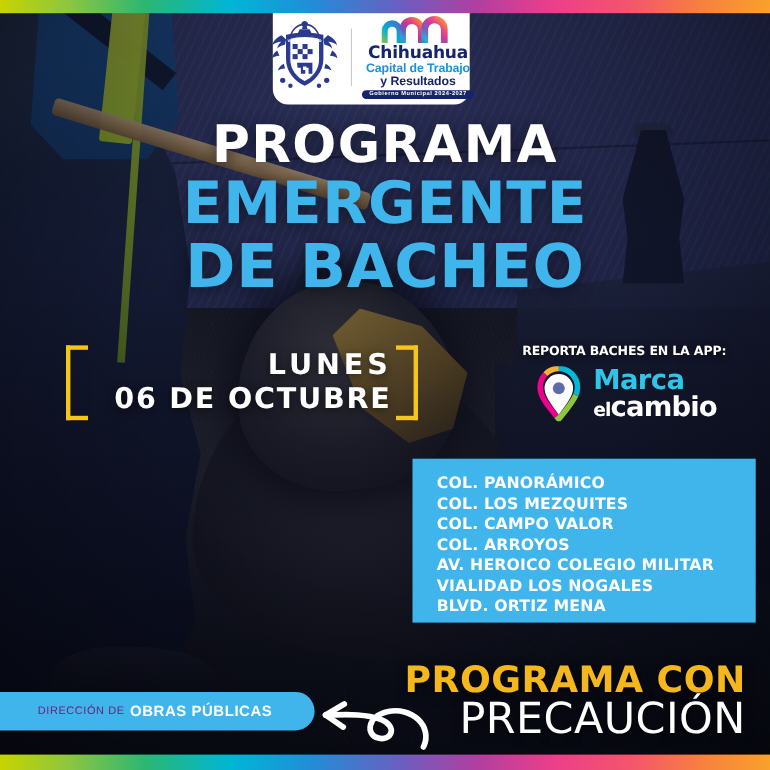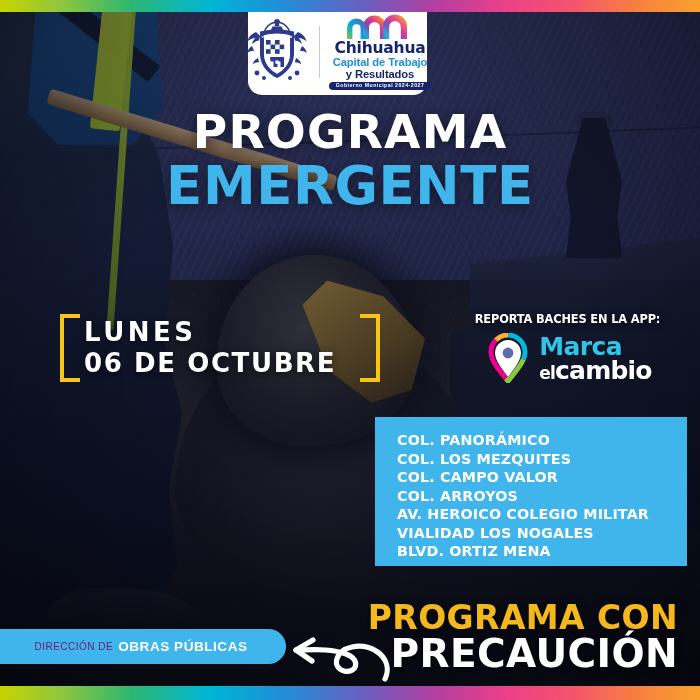--- a/index.html
+++ b/index.html
@@ -222,21 +222,21 @@
   }
 
   
   .date-wrap{
     position:absolute;left:60px;top:308px;width:320px;height:80px;z-index:30;
     display:flex;align-items:center;justify-content:center;
   }
   .brk{width:20px;height:68px;flex:0 0 auto;}
   .brk.l{border-left:4px solid #f5c518;border-top:4px solid #f5c518;border-bottom:4px solid #f5c518;}
   .brk.r{border-right:4px solid #f5c518;border-top:4px solid #f5c518;border-bottom:4px solid #f5c518;}
-  .date-text{flex:1;text-align:left;padding:0 4px;}
+  .date-text{flex:1;text-align:right;padding:0 4px;}
   .d-day{
     font-size:26px;font-weight:bold;color:#fff;letter-spacing:3.5px;line-height:1.18;
     text-shadow:0 2px 9px rgba(0,0,0,.6);font-family:"DejaVu Sans",sans-serif;
   }
   .d-date{
     font-size:26px;font-weight:bold;color:#fff;letter-spacing:1.6px;line-height:1.18;
     text-shadow:0 2px 9px rgba(0,0,0,.6);font-family:"DejaVu Sans",sans-serif;
   }
 
   
@@ -273,21 +273,21 @@
   .pill .p1{font-size:10px;color:#701a75;letter-spacing:.5px;font-family:Liberation Sans, sans-serif;}
   .pill .p2{font-size:13.6px;color:#ffffff;font-weight:bold;letter-spacing:.5px;margin-left:5px;font-family:Liberation Sans, sans-serif;}
   .arrow{position:absolute;left:282px;bottom:14px;width:110px;height:70px;z-index:31;}
 
   .conduce{position:absolute;right:22px;bottom:26px;text-align:right;z-index:32;}
   .c1{
     font-size:33px;font-weight:bold;color:#f5b81c;letter-spacing:.4px;line-height:1.02;
     text-shadow:0 2px 10px rgba(0,0,0,.6);font-family:"DejaVu Sans",sans-serif;
   }
   .c2{
-    font-size:39px;font-weight:bold;color:#ffffff;letter-spacing:.4px;line-height:1.02;
+    font-size:39px;font-weight:normal;color:#ffffff;letter-spacing:.4px;line-height:1.02;
     text-shadow:0 2px 10px rgba(0,0,0,.6);font-family:"DejaVu Sans",sans-serif;
   }
 </style>
 </head>
 <body>
 
 <div class="poster">
 
   <div class="photo">
     <div class="sky"></div>
@@ -378,20 +378,21 @@
       <div class="name">Chihuahua</div>
       <div class="l1">Capital de Trabajo</div>
       <div class="l2">y Resultados</div>
       <div class="gov">Gobierno Municipal 2024-2027</div>
     </div>
   </div>
 
   <div class="titles">
     <div class="t-programa">PROGRAMA</div>
     <div class="t-emergente">EMERGENTE</div>
+    <div class="t-bacheo">DE BACHEO</div>
   </div>
 
   <div class="date-wrap">
     <div class="brk l"></div>
     <div class="date-text">
       <div class="d-day">LUNES</div>
       <div class="d-date">06 DE OCTUBRE</div>
     </div>
     <div class="brk r"></div>
   </div>

